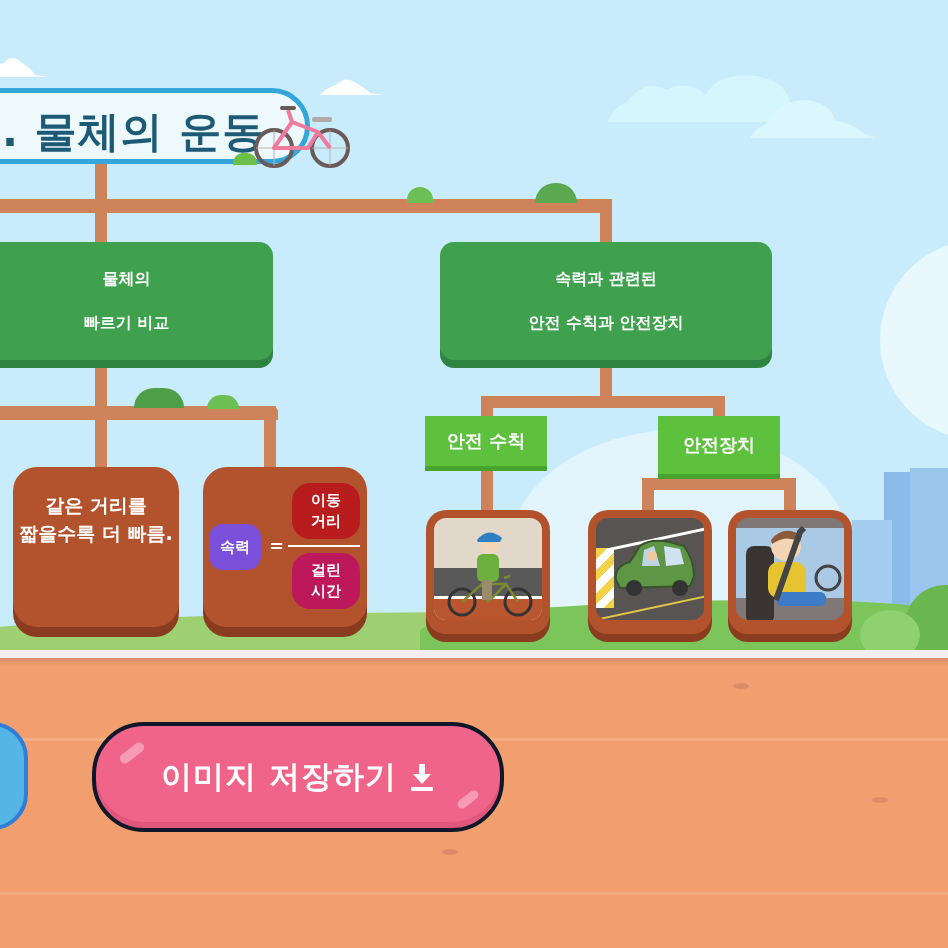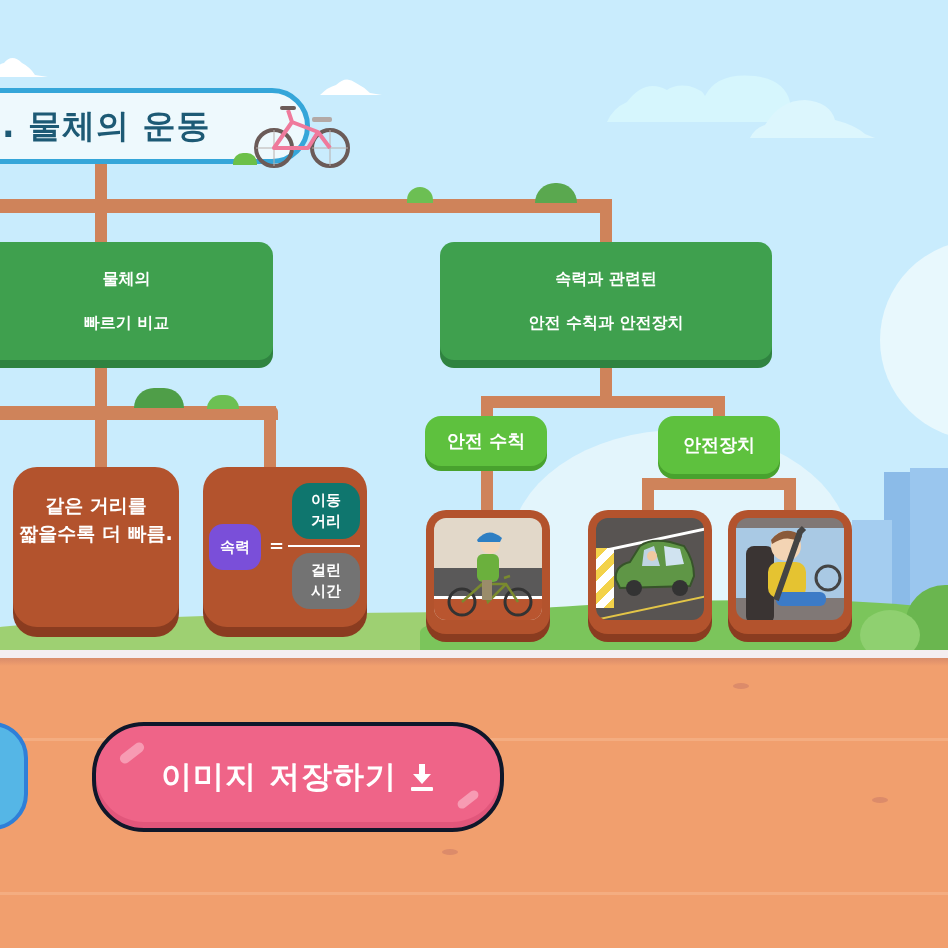--- a/index.html
+++ b/index.html
@@ -34,37 +34,37 @@
     position: absolute; left: 0; height: 3px; width: 948px; background: #f5b389; opacity: .7;
   }
   .floor-dot { position: absolute; width: 16px; height: 6px; border-radius: 50%; background: #dc8b6a; }
 
   
   .title-sign {
     position: absolute; left: -40px; top: 88px; width: 350px; height: 76px;
     background: #eef9fd; border: 5px solid #35a6d9; border-radius: 0 42px 42px 0;
   }
   .title-text {
-    position: absolute; left: 2px; top: 104px; font-size: 33px; font-weight: bold;
+    position: absolute; left: 2px; top: 104px; font-size: 42px; font-weight: bold;
     color: #1d5a75; letter-spacing: 1px;
   }
 
   
   .bar { position: absolute; background: #cf835a; }
 
   
   .cat {
     position: absolute; background: #3fa04e; border-radius: 14px;
     box-shadow: 0 8px 0 #2f8340;
     color: #fff; font-weight: bold; text-align: center;
     display: flex; flex-direction: column; justify-content: center; align-items: center;
   }
   .cat span { display: block; font-size: 16px; line-height: 44px; }
   .sub {
-    position: absolute; background: #5ec13e; border-radius: 16px;
+    position: absolute; background: #5ec13e; border-radius: 0;
     box-shadow: 0 5px 0 #48a22e;
     color: #fff; font-weight: bold; font-size: 18px;
     display: flex; align-items: center; justify-content: center;
   }
 
   
   .card {
     position: absolute; background: #b3532d; border-radius: 24px;
     box-shadow: 0 10px 0 #8a3c20;
     color: #fff;
@@ -184,26 +184,26 @@
   <div class="card" style="left:13px;top:467px;width:166px;height:160px">
     <div class="card-text">
       <div>같은 거리를</div>
       <div>짧을수록 더 빠름.</div>
     </div>
   </div>
 
   <div class="card" style="left:203px;top:467px;width:164px;height:160px">
     <div class="pill" style="left:6px;top:57px;width:52px;height:46px;background:#7a4fd9;border-radius:14px">속력</div>
     <div style="position:absolute;left:66px;top:68px;font-size:18px;font-weight:bold;color:#fff">=</div>
-    <div class="pill" style="left:89px;top:16px;width:68px;height:56px;background:#0f766e">
+    <div class="pill" style="left:89px;top:16px;width:68px;height:56px;background:#b91c1c">
       <div>이동</div>
       <div>거리</div>
     </div>
     <div style="position:absolute;left:85px;top:78px;width:72px;height:2px;background:#fff"></div>
-    <div class="pill" style="left:89px;top:86px;width:68px;height:56px;background:#737373">
+    <div class="pill" style="left:89px;top:86px;width:68px;height:56px;background:#be185d">
       <div>걸린</div>
       <div>시간</div>
     </div>
   </div>
 
   <div class="photo" style="left:426px;top:510px;width:124px;height:124px">
     <div class="inner" style="background:#e2d8c9">
       <div style="position:absolute;left:0;top:50px;width:100%;height:30px;background:#5a5959"></div>
       <div style="position:absolute;left:0;top:78px;width:100%;height:3px;background:#fff"></div>
       <div style="position:absolute;left:0;top:81px;width:100%;height:30px;background:#b9552f"></div>

